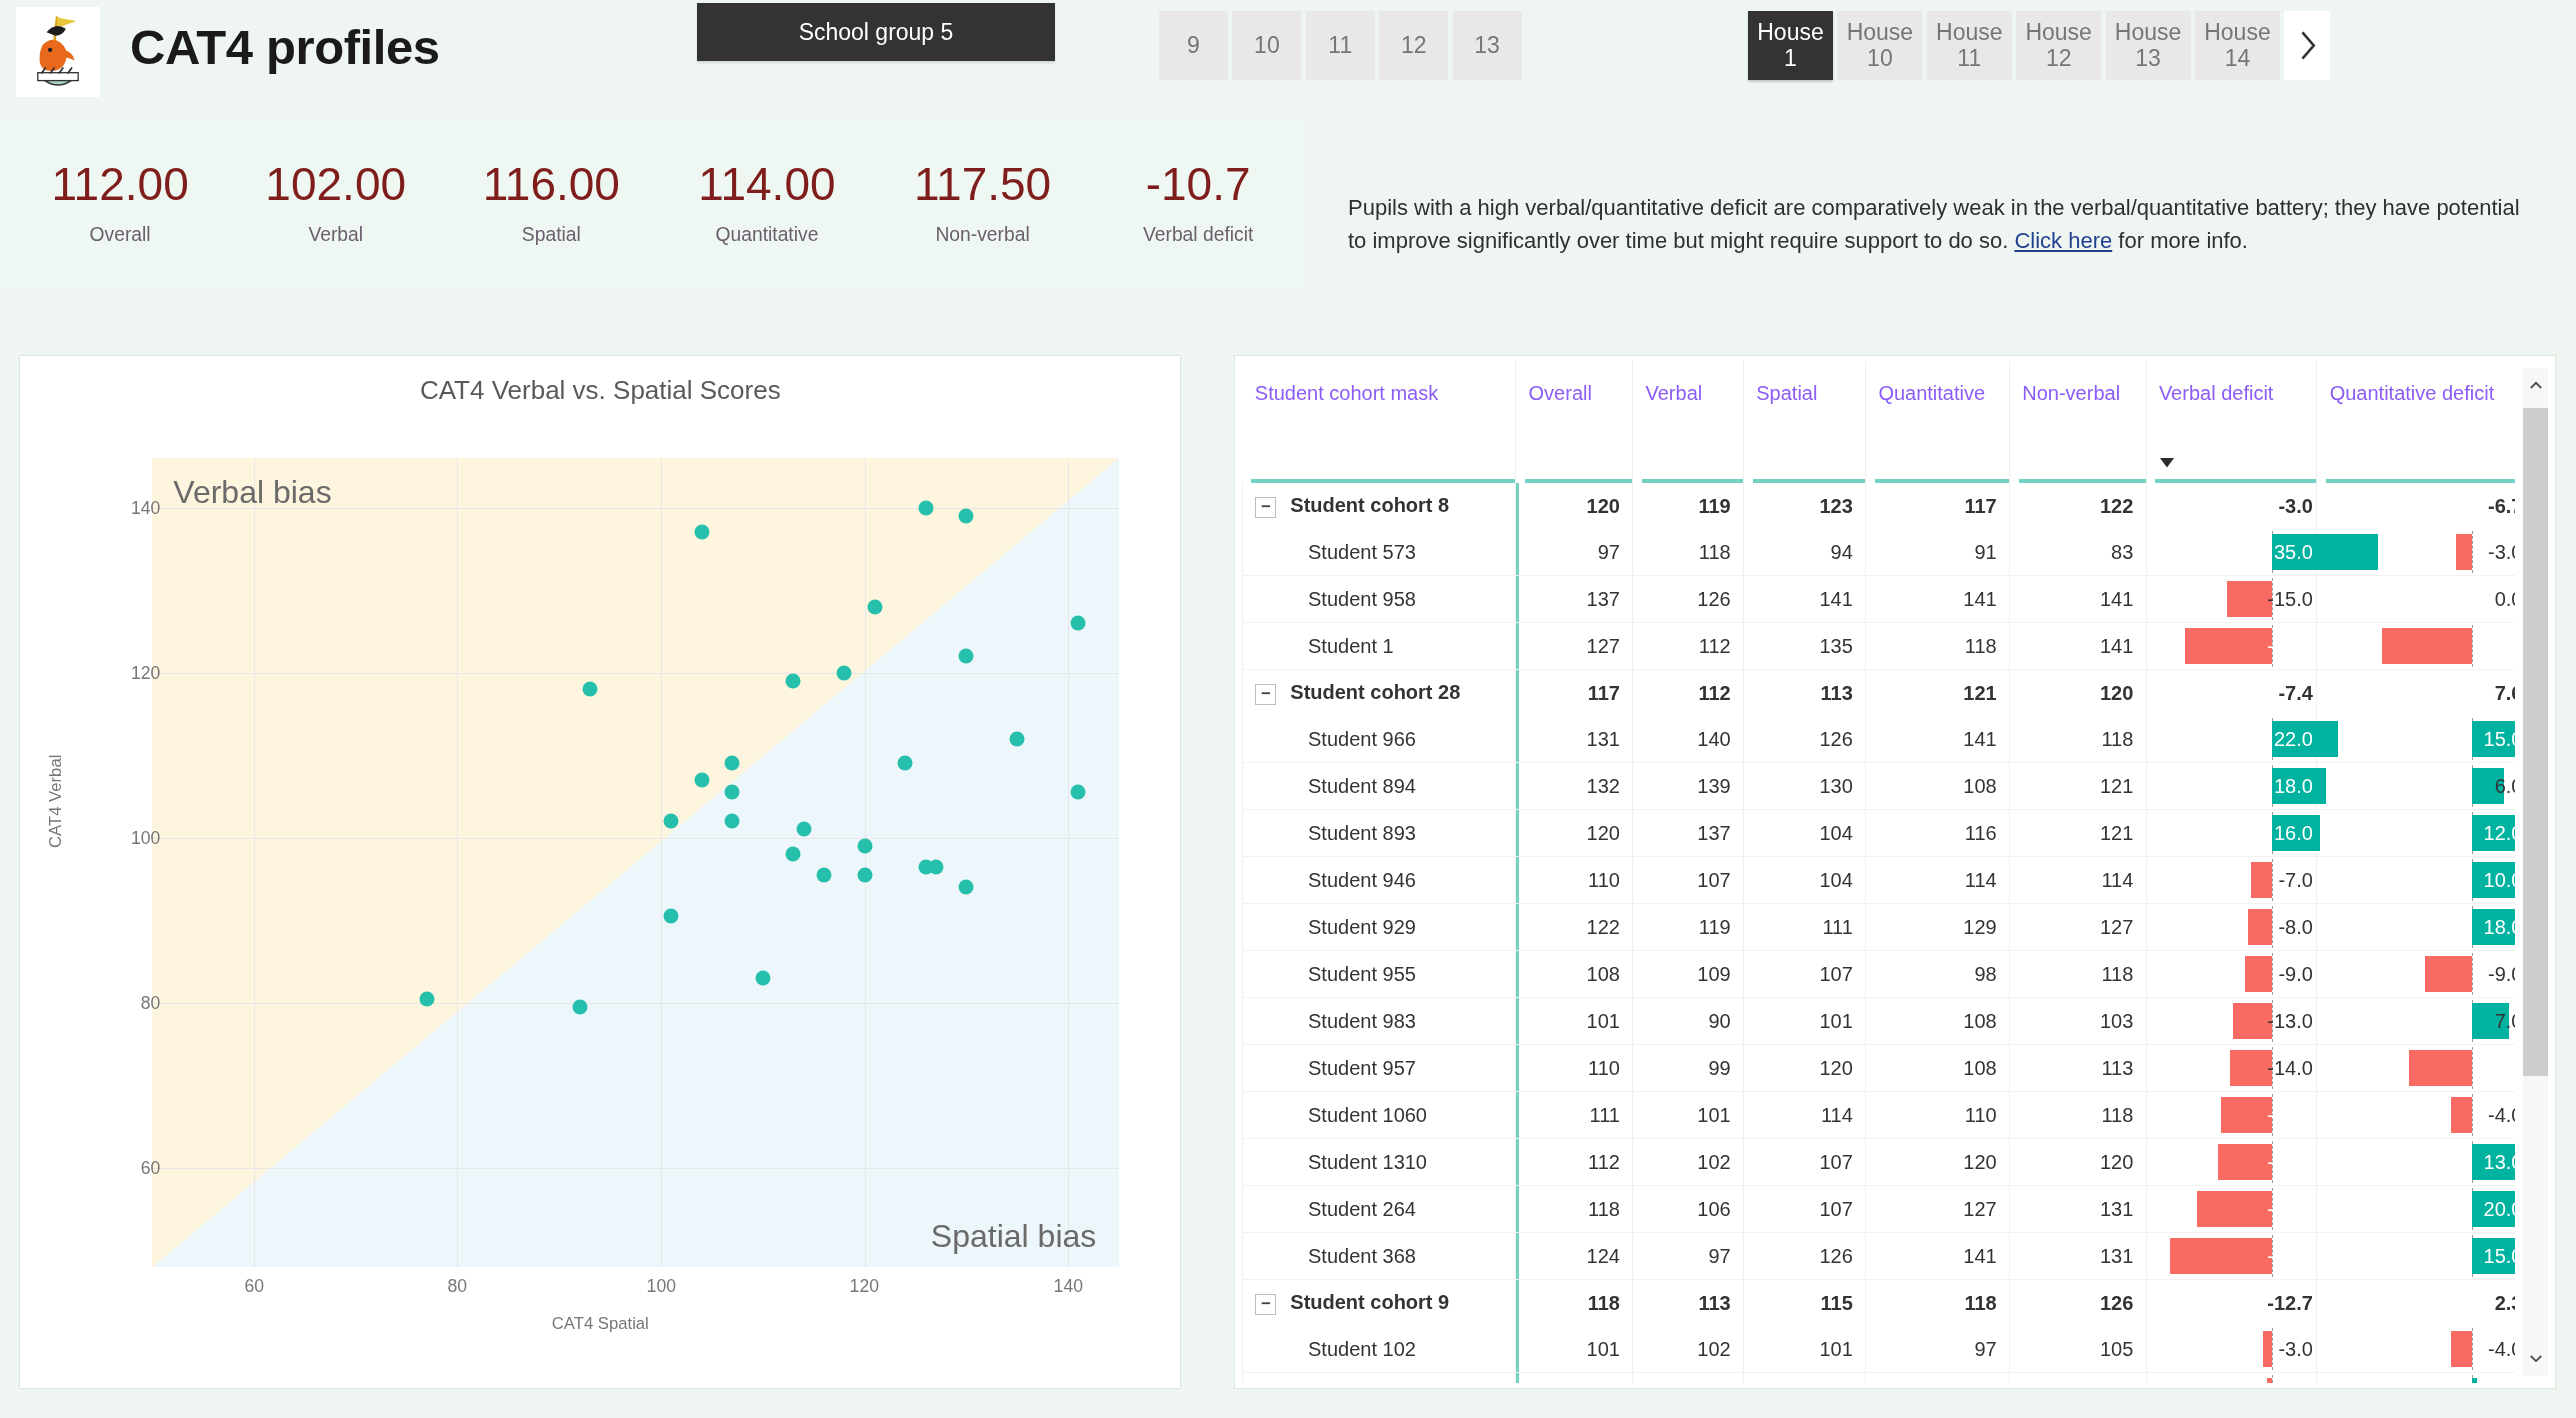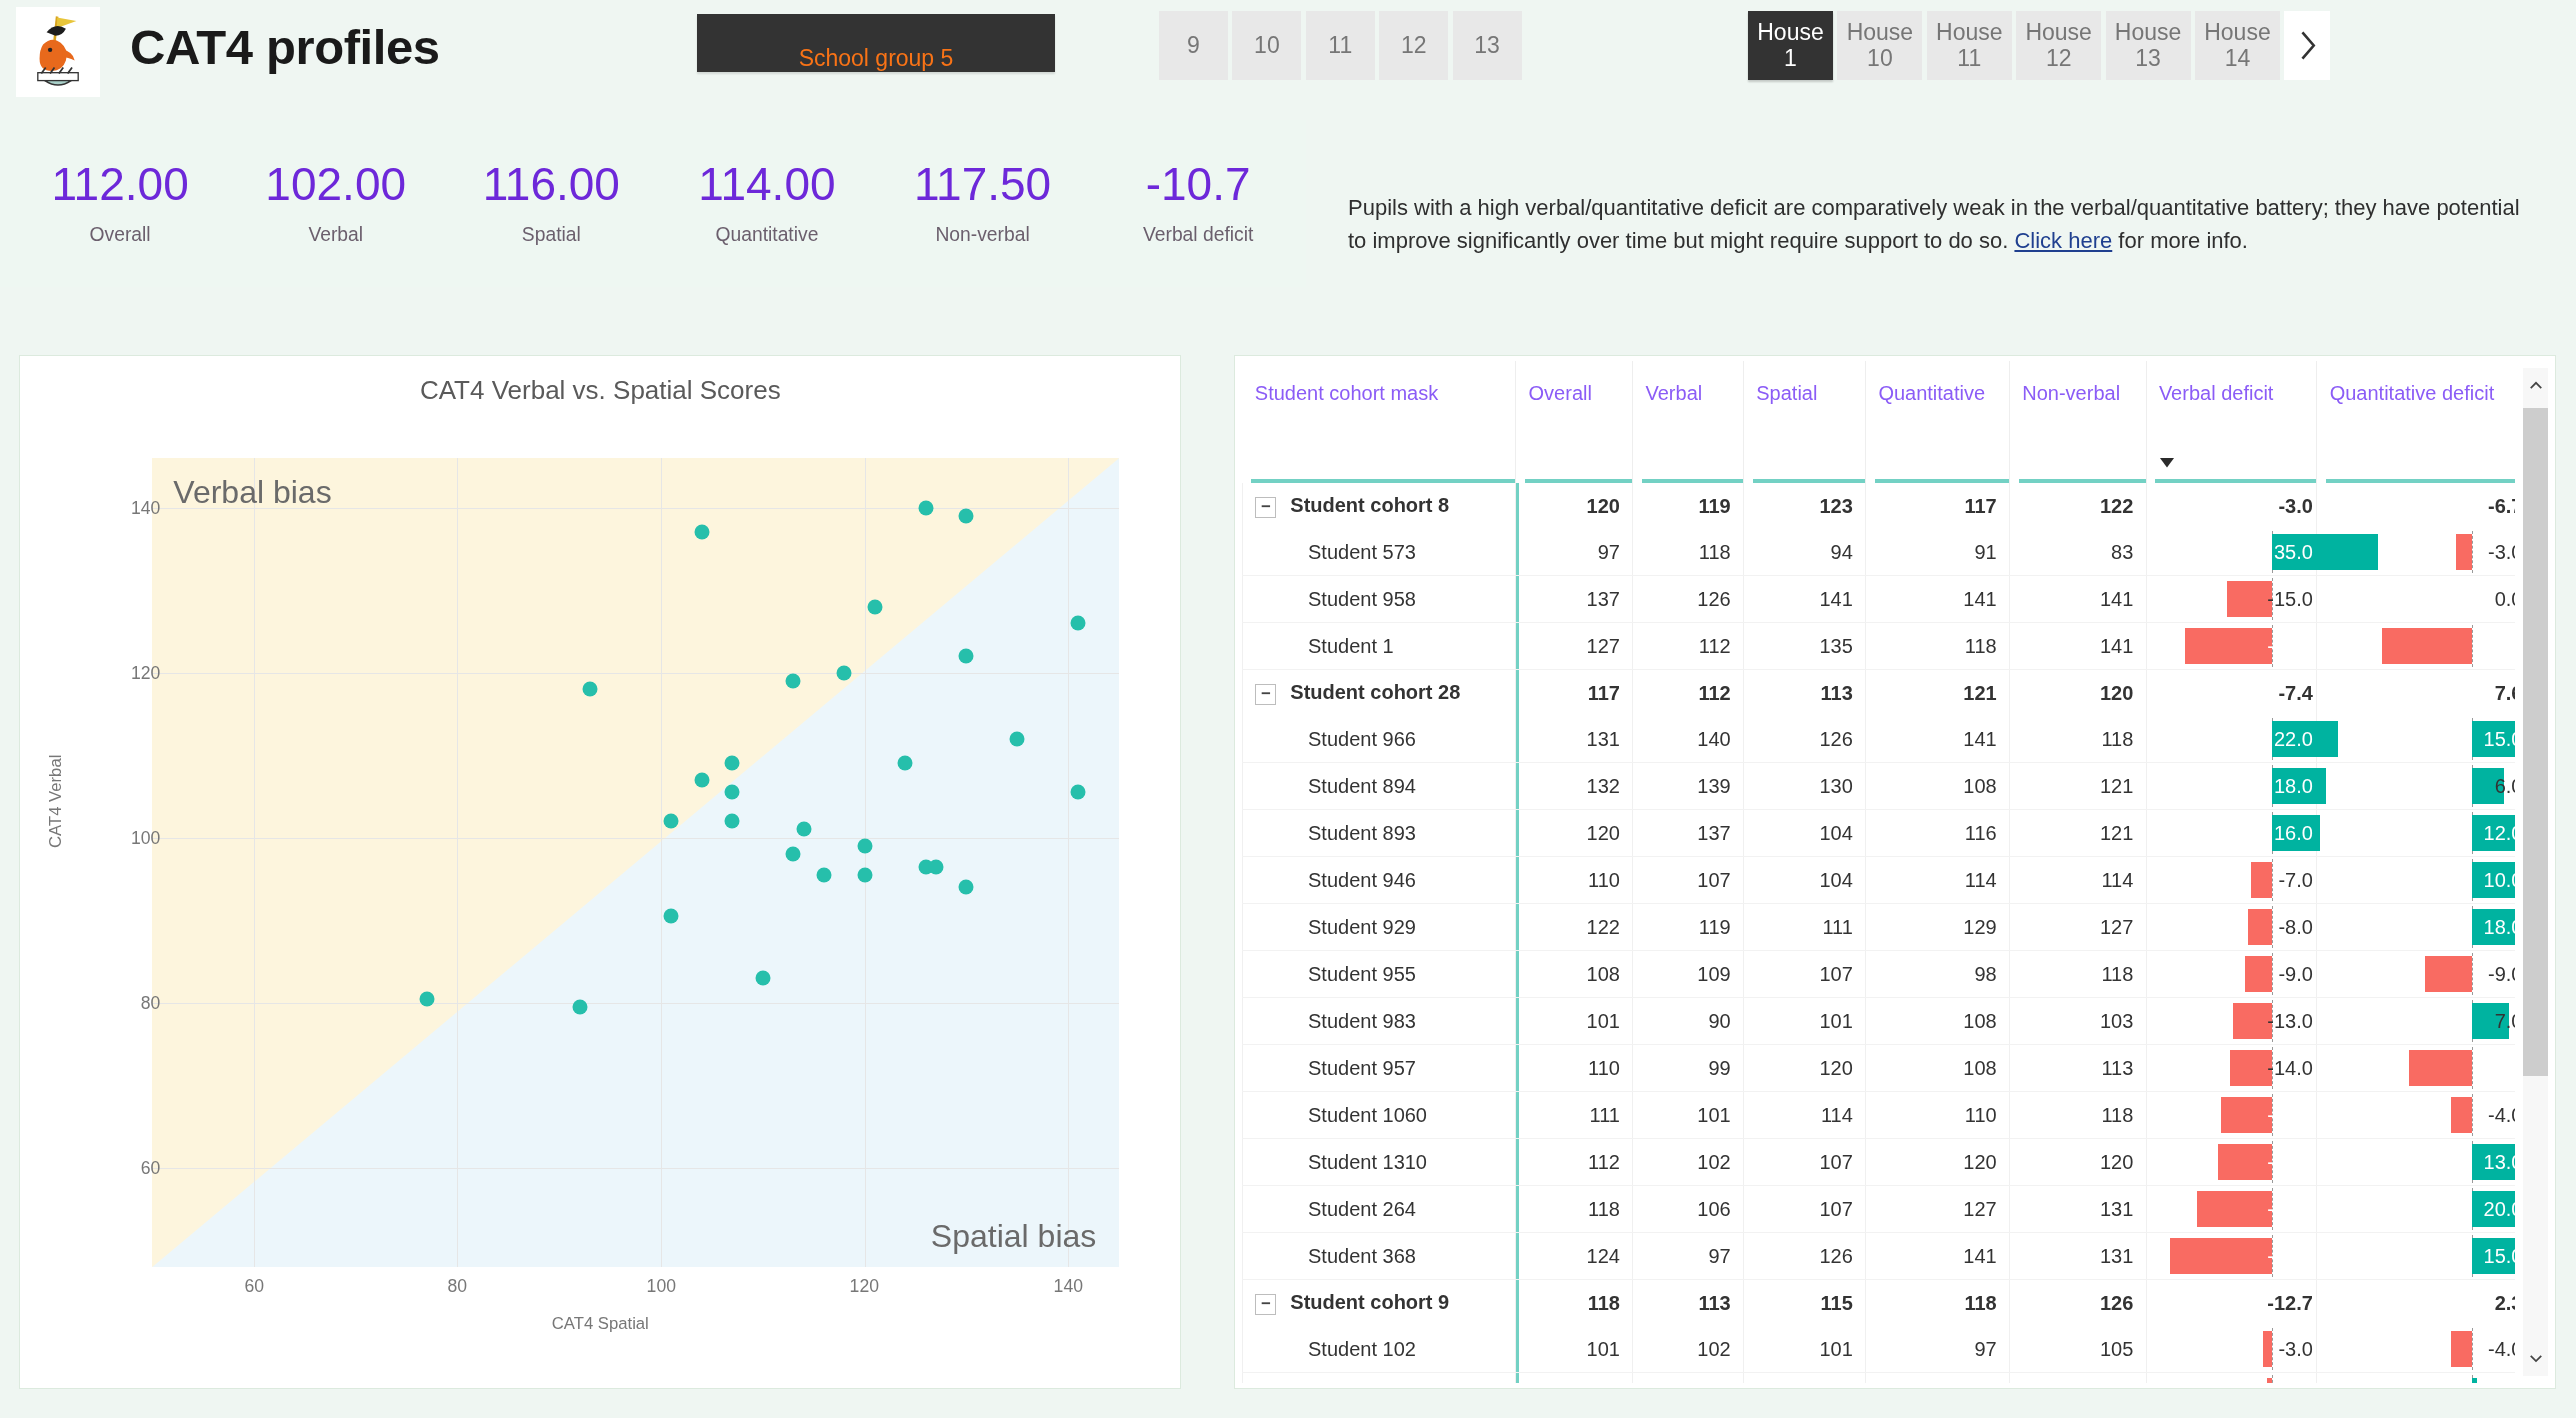--- a/index.html
+++ b/index.html
@@ -12,42 +12,42 @@
   .page { position: relative; width: 2576px; height: 1419px; background: #eff6f2; }
 
   
   .header { position: absolute; left: 0; top: 0; width: 2576px; height: 106px; }
   .crest { position: absolute; left: 16px; top: 7px; width: 84px; height: 90px;
            background: #fff; display: flex; align-items: center; justify-content: center; }
   .crest svg { display:block; }
   .app-title { position: absolute; left: 130px; top: 19.3px; font-size: 49px; font-weight: bold;
                color: #1a1a1a; letter-spacing: -0.4px; white-space: nowrap; }
 
-  .school-slicer { position: absolute; left: 697px; top: 14px; width: 358px; height: 58px;
-                   background: #333333; color: #f97316; display: flex; align-items: flex-end;
+  .school-slicer { position: absolute; left: 697px; top: 3px; width: 358px; height: 58px;
+                   background: #333333; color: #ffffff; display: flex; align-items: center;
                    justify-content: center; font-size: 23px; box-shadow: 0 1.8px 1.8px rgba(0,0,0,0.12); }
 
   .yeargroup { position: absolute; left: 1159px; top: 10.6px; display: flex; gap: 4.4px; }
   .yg-tile { width: 69px; height: 69px; background: #e8e8e8; color: #767676;
              display: flex; align-items: center; justify-content: center; font-size: 23px; }
 
   .houses { position: absolute; left: 1748px; top: 10.6px; display: flex; gap: 4.4px; align-items: stretch; }
   .h-tile { width: 85px; height: 69px; background: #e8e8e8; color: #767676;
             display: flex; align-items: center; justify-content: center; font-size: 23px;
             text-align: center; line-height: 1.15; padding: 0 5.3px; }
   .h-tile.sel { background: #333333; color: #fff; box-shadow: 0 1.8px 1.8px rgba(0,0,0,0.18); }
   .h-next { width: 46px; height: 69px; background: #ffffff; display: flex;
             align-items: center; justify-content: center; color: #333; }
 
   
   .kpi-card { position: absolute; left: 0; top: 120px; width: 1306px; height: 167px;
               background: #eef7f2; }
   .kpis { display: flex; height: 100%; align-items: center; padding-left: 12.3px; }
   .kpi { width: 216px; text-align: center; }
-  .kpi-val { font-size: 46px; color: #6d28d9; line-height: 1; letter-spacing: 0px; }
+  .kpi-val { font-size: 46px; color: #7f1d1d; line-height: 1; letter-spacing: 0px; }
   .kpi-lab { font-size: 19.3px; color: #6b5f6d; margin-top: 17.6px; }
 
   
   .info { position: absolute; left: 1306px; top: 120px; width: 1270px; height: 211px;
           background: #eff6f2; padding: 24.6px 35px 0 42px; }
   .info p { font-size: 22px; line-height: 1.52; color: #2f2f2f; }
   .info p.second { margin-top: 46px; }
   .info a { color: #1f3f8f; text-decoration: underline; }
 
   

